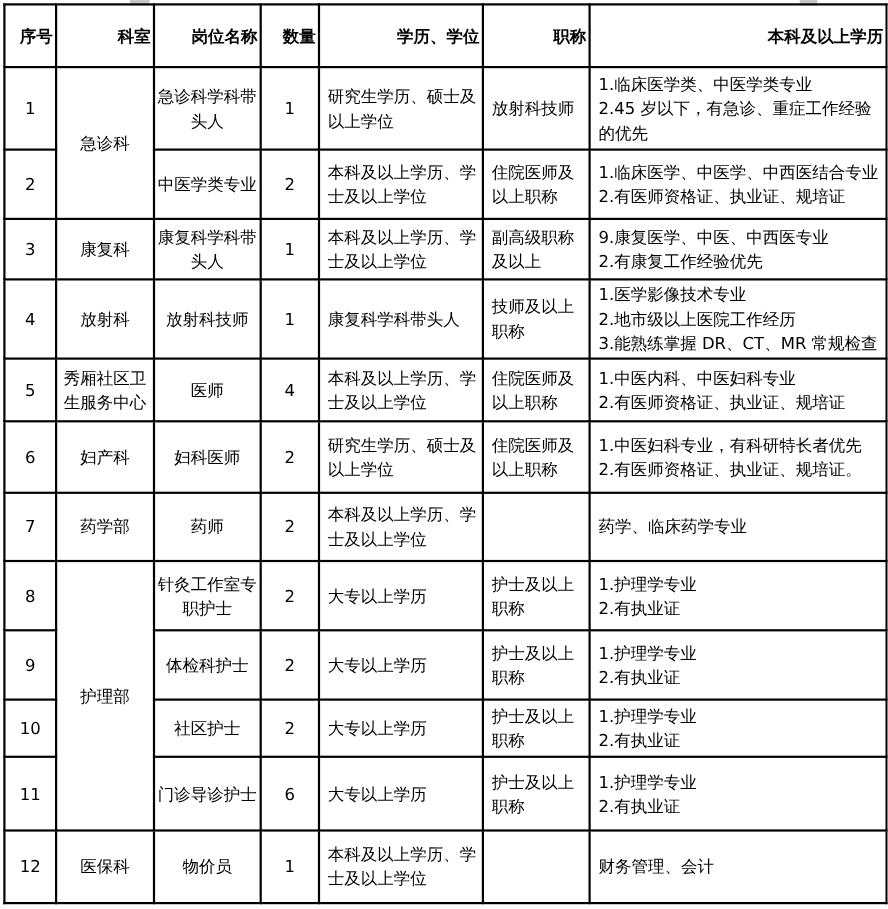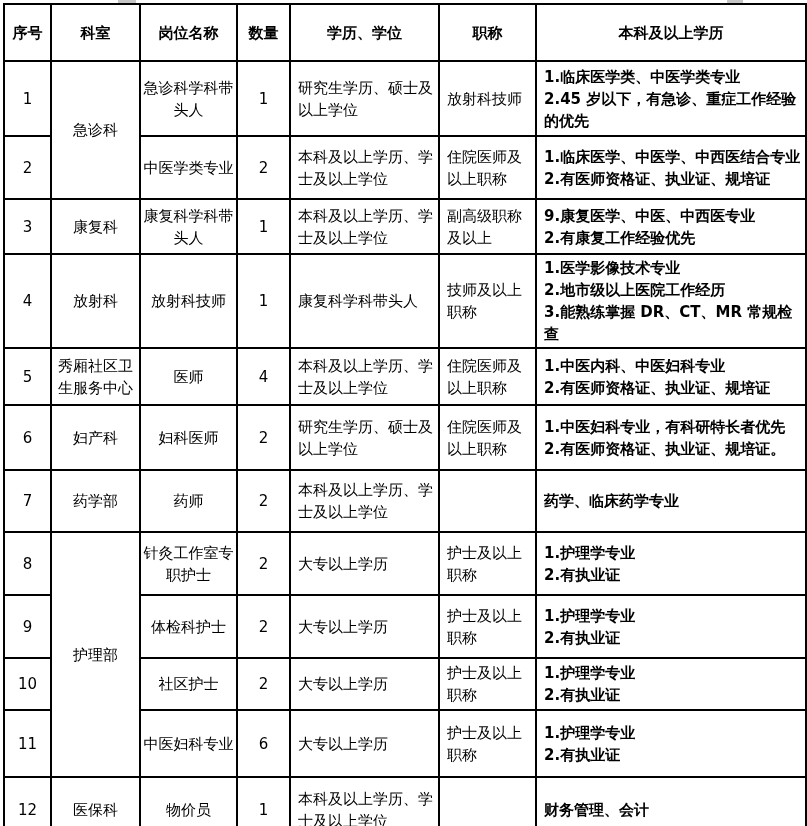--- a/index.html
+++ b/index.html
@@ -24,26 +24,26 @@
     font-size: 15px;
     line-height: 22px;
   }
   table.recruit th, table.recruit td {
     border: 2px solid #000000;
     vertical-align: middle;
     overflow: hidden;
   }
   table.recruit th {
     font-weight: bold;
-    text-align: center;
+    text-align: right;
     padding: 2px;
   }
   td.c { text-align: center; padding: 2px; }
   td.l { text-align: left; padding: 2px 4px 2px 7px; }
-  td.pre { white-space: pre-line; font-weight: bold; }
+  td.pre { white-space: pre-line; }
 </style>
 </head>
 <body>
 
 <div class="page">
   <div class="artifact a1"></div>
   <div class="artifact a2"></div>
 
   <table class="recruit">
     <colgroup>
@@ -159,21 +159,21 @@
         <td class="c">10</td>
         <td class="c">社区护士</td>
         <td class="c">2</td>
         <td class="l">大专以上学历</td>
         <td class="l">护士及以上职称</td>
         <td class="l pre">1.护理学专业
 2.有执业证</td>
       </tr>
       <tr style="height:67px">
         <td class="c">11</td>
-        <td class="c">中医妇科专业</td>
+        <td class="c">门诊导诊护士</td>
         <td class="c">6</td>
         <td class="l">大专以上学历</td>
         <td class="l">护士及以上职称</td>
         <td class="l pre">1.护理学专业
 2.有执业证</td>
       </tr>
       <tr style="height:66px">
         <td class="c">12</td>
         <td class="c">医保科</td>
         <td class="c">物价员</td>

